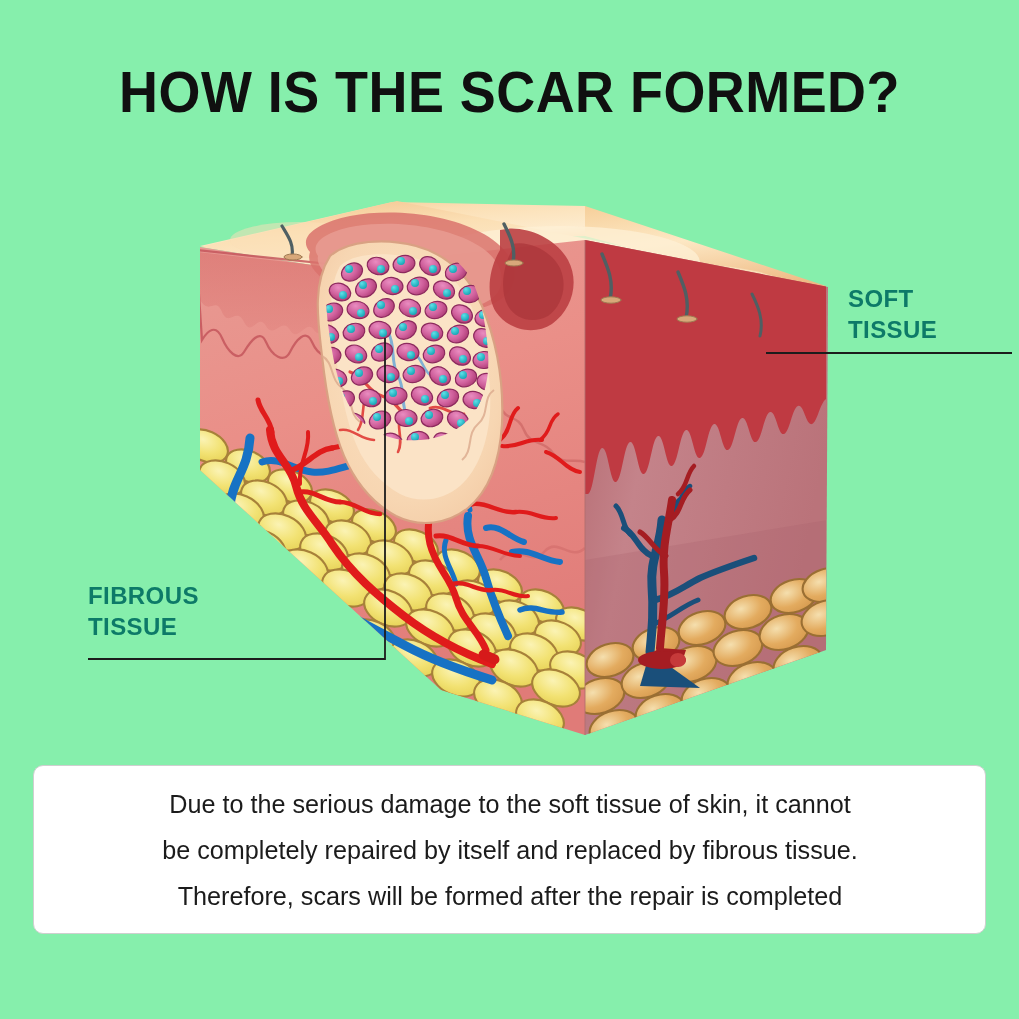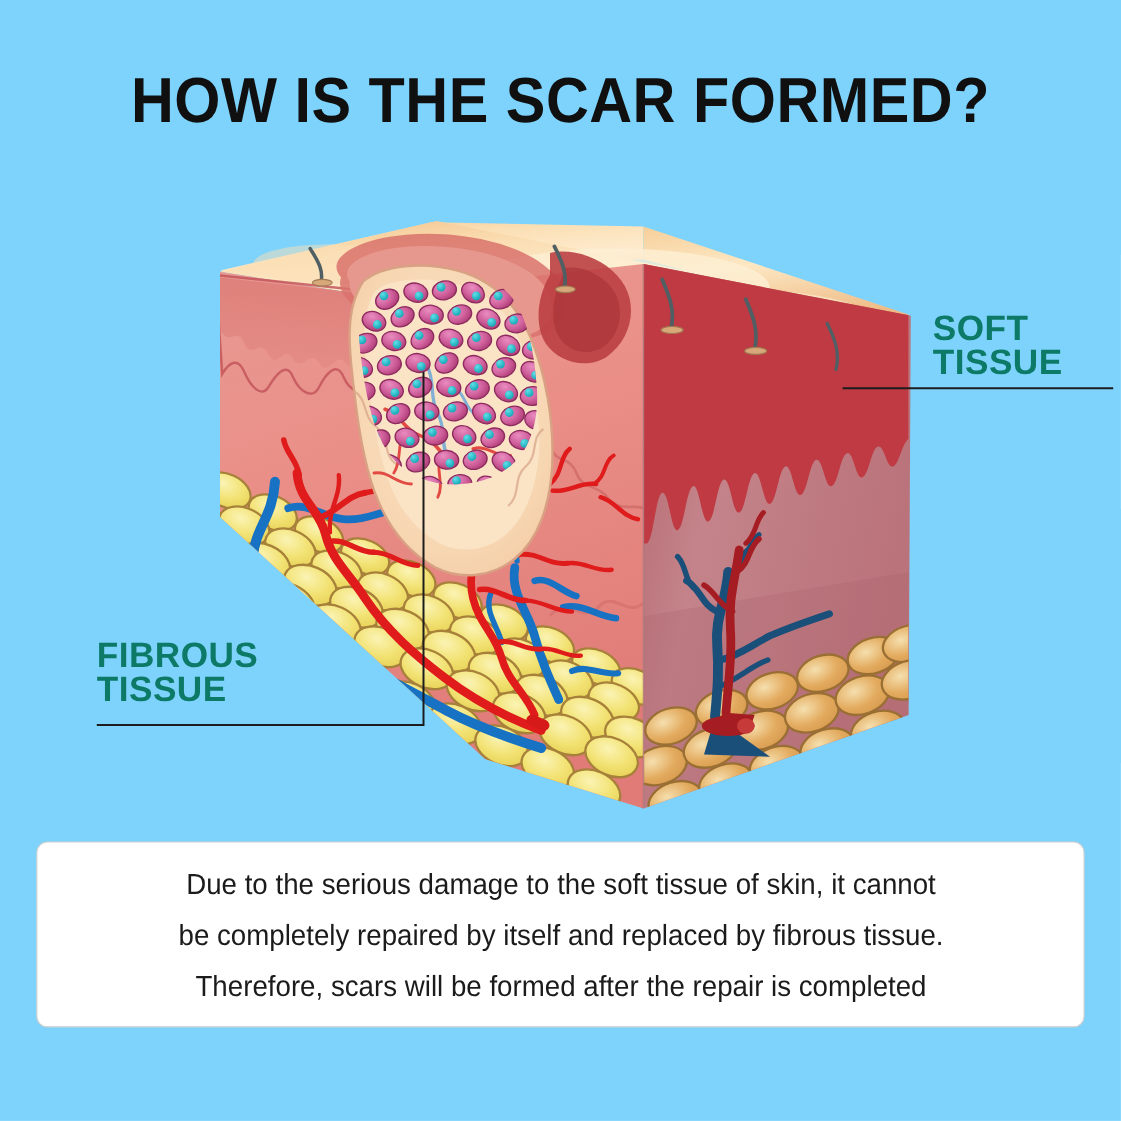--- a/index.html
+++ b/index.html
@@ -4,21 +4,21 @@
 <style>
   html, body {
     margin: 0;
     padding: 0;
     background: #ffffff;
   }
   #page {
     position: relative;
     width: 1019px;
     height: 1019px;
-    background: #7dd3fc;
+    background: #86efac;
     overflow: hidden;
     font-family: "Liberation Sans", sans-serif;
   }
 
   
   #title {
     position: absolute;
     left: 0;
     top: 58px;
     width: 1019px;
@@ -40,21 +40,21 @@
     top: 0;
     width: 1019px;
     height: 1019px;
   }
 
   
   .callout {
     position: absolute;
     font-family: "Liberation Sans", sans-serif;
     font-weight: bold;
-    font-size: 32px;
+    font-size: 24px;
     line-height: 31px;
     letter-spacing: 0.4px;
     color: #0d7a68;
     white-space: pre-line;
   }
   #soft-tissue-label {
     left: 848px;
     top: 283px;
   }
   #fibrous-tissue-label {

